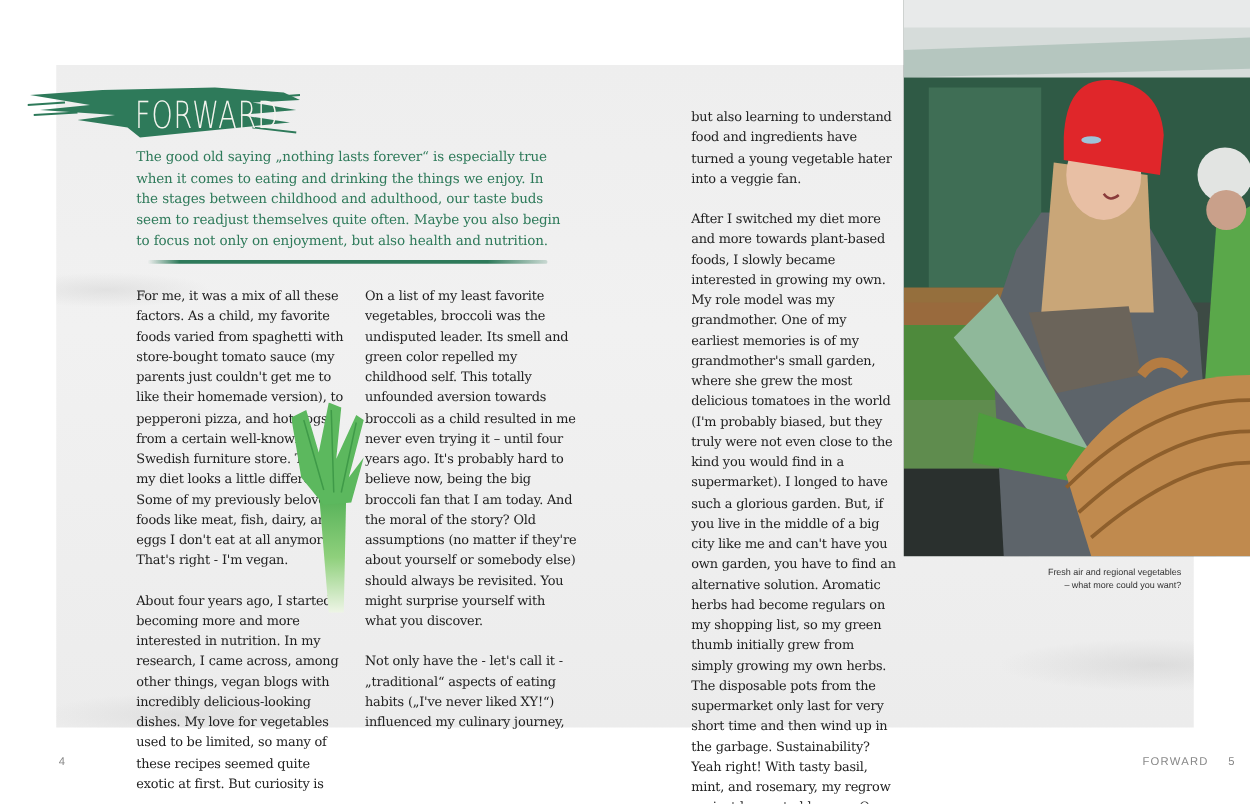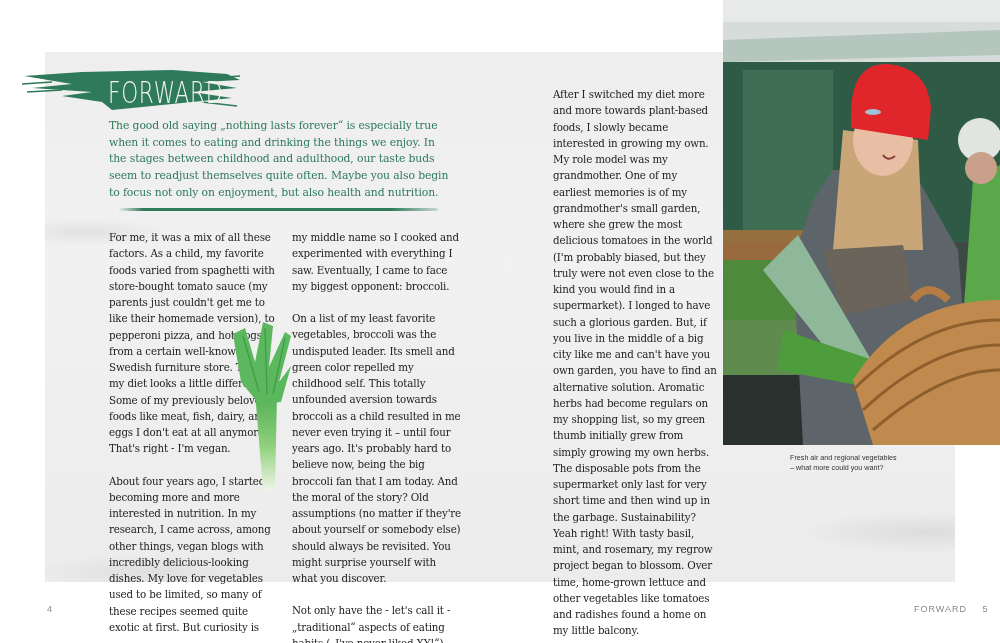--- a/index.html
+++ b/index.html
@@ -46,21 +46,21 @@
   .col p { margin:0 0 16px 0; }
   .col1 { left:109px; top:229px; width:170px; }
   .col2 { left:292px; top:229px; width:170px; }
   .col3 { left:553px; top:86px; width:165px; }
   .leek { position:absolute; left:233px; top:322px; width:60px; height:170px; }
   .photo {
     position:absolute; left:723px; top:0; width:277px; height:445px; overflow:hidden;
     background:#4a5a50;
   }
   .caption {
-    position:absolute; left:790px; top:453px; width:155px; text-align:left;
+    position:absolute; left:790px; top:453px; width:155px; text-align:right;
     font-family:"Liberation Sans", sans-serif; font-size:7.2px; line-height:10px; color:#333;
   }
   .folio {
     position:absolute; top:604px; font-family:"Liberation Sans", sans-serif;
     font-size:9px; color:#888; letter-spacing:1px;
   }
   .folio-left { left:47px; }
   .folio-right { left:900px;padding-left:14px; }
 </style>
 </head>
@@ -89,26 +89,26 @@
       <stop offset="0.55" stop-color="#8fd07c"></stop>
       <stop offset="1" stop-color="#eef5e6"></stop>
     </linearGradient>
   </defs>
   <path d="M22,70 L30,168 L42,168 L44,72 Z" fill="url(#lg)"></path>
   <path d="M0,12 L12,6 L22,40 L30,0 L40,4 L36,45 L52,10 L58,14 L46,60 L58,44 L48,80 L26,82 L8,60 Z" fill="#5cb85e"></path>
   <path d="M10,14 L26,70 M32,6 L34,72 M52,16 L40,72" stroke="#3f9a48" stroke-width="1.2" fill="none"></path>
 </svg>
 
 <div class="col col2">
-  <p>my middle name so I cooked and experimented with everything I saw. Eventually, I came to face my biggest opponent: broccoli.</p>
   <p>On a list of my least favorite vegetables, broccoli was the undisputed leader. Its smell and green color repelled my childhood self.  This totally unfounded aversion towards broccoli as a child resulted in me never even trying it – until four years ago. It's probably hard to believe now, being the big broccoli fan that I am today. And the moral of the story? Old assumptions (no matter if they're about yourself or somebody else) should always be revisited. You might surprise yourself with what you discover.</p>
   <p>Not only have the - let's call it - „traditional“ aspects of eating habits („I've never liked XY!“) influenced my culinary journey,</p>
 </div>
 
 <div class="col col3">
+  <p>but also learning to understand food and ingredients have turned a young vegetable hater into a veggie fan.</p>
   <p>After I switched my diet more and more towards plant-based foods, I slowly became interested in growing my own. My role model was my grandmother. One of my earliest memories is of my grandmother's small garden, where she grew the most delicious tomatoes in the world (I'm probably biased, but they truly were not even close to the kind you would find in a supermarket). I longed to have such a glorious garden. But, if you live in the middle of a big city like me and can't have you own garden, you have to find an alternative solution. Aromatic herbs had become regulars on my shopping list, so my green thumb initially grew from simply growing my own herbs. The disposable pots from the supermarket only last for very short time and then wind up in the garbage. Sustainability? Yeah right! With tasty basil, mint, and rosemary, my regrow project began to blossom. Over time, home-grown lettuce and other vegetables like tomatoes and radishes found a home on my little balcony.</p>
 </div>
 
 <div class="photo">
   <svg width="277" height="445" viewBox="0 0 277 445">
     <rect x="0" y="0" width="277" height="445" fill="#3d4a44"></rect>
     <rect x="0" y="0" width="277" height="28" fill="#e8eaea"></rect>
     <rect x="0" y="22" width="277" height="45" fill="#d6dcda"></rect>
     <path d="M0,40 L277,30 L277,55 L0,62 Z" fill="#9fb7ad" opacity="0.6"></path>
     <rect x="0" y="62" width="277" height="180" fill="#2f5a45"></rect>

